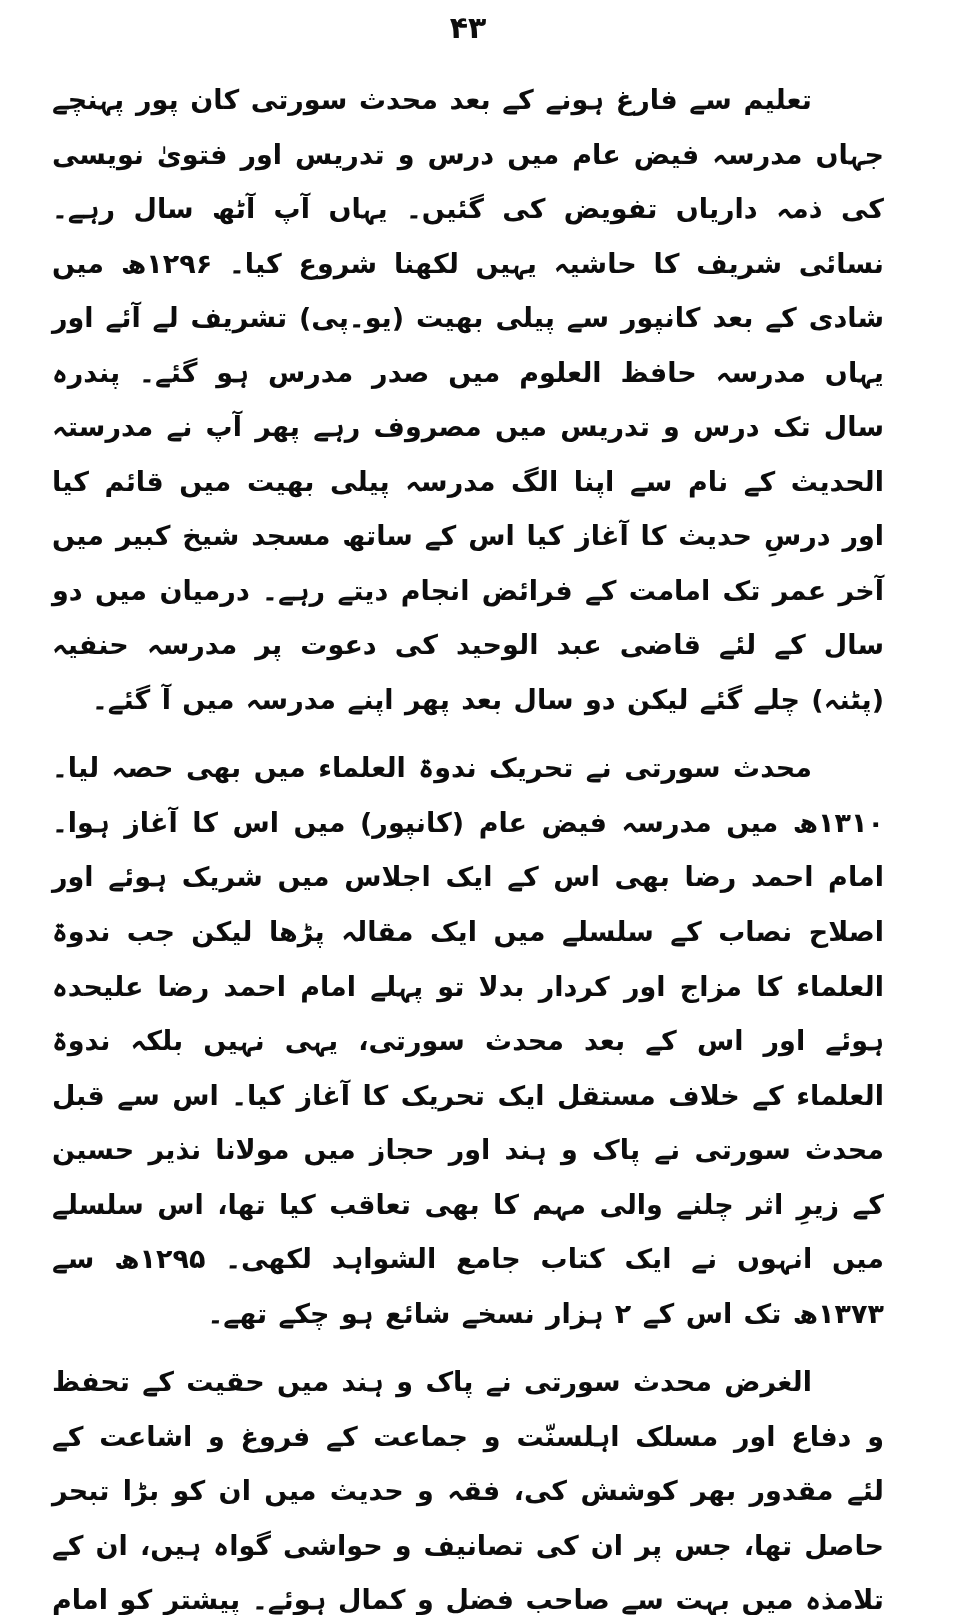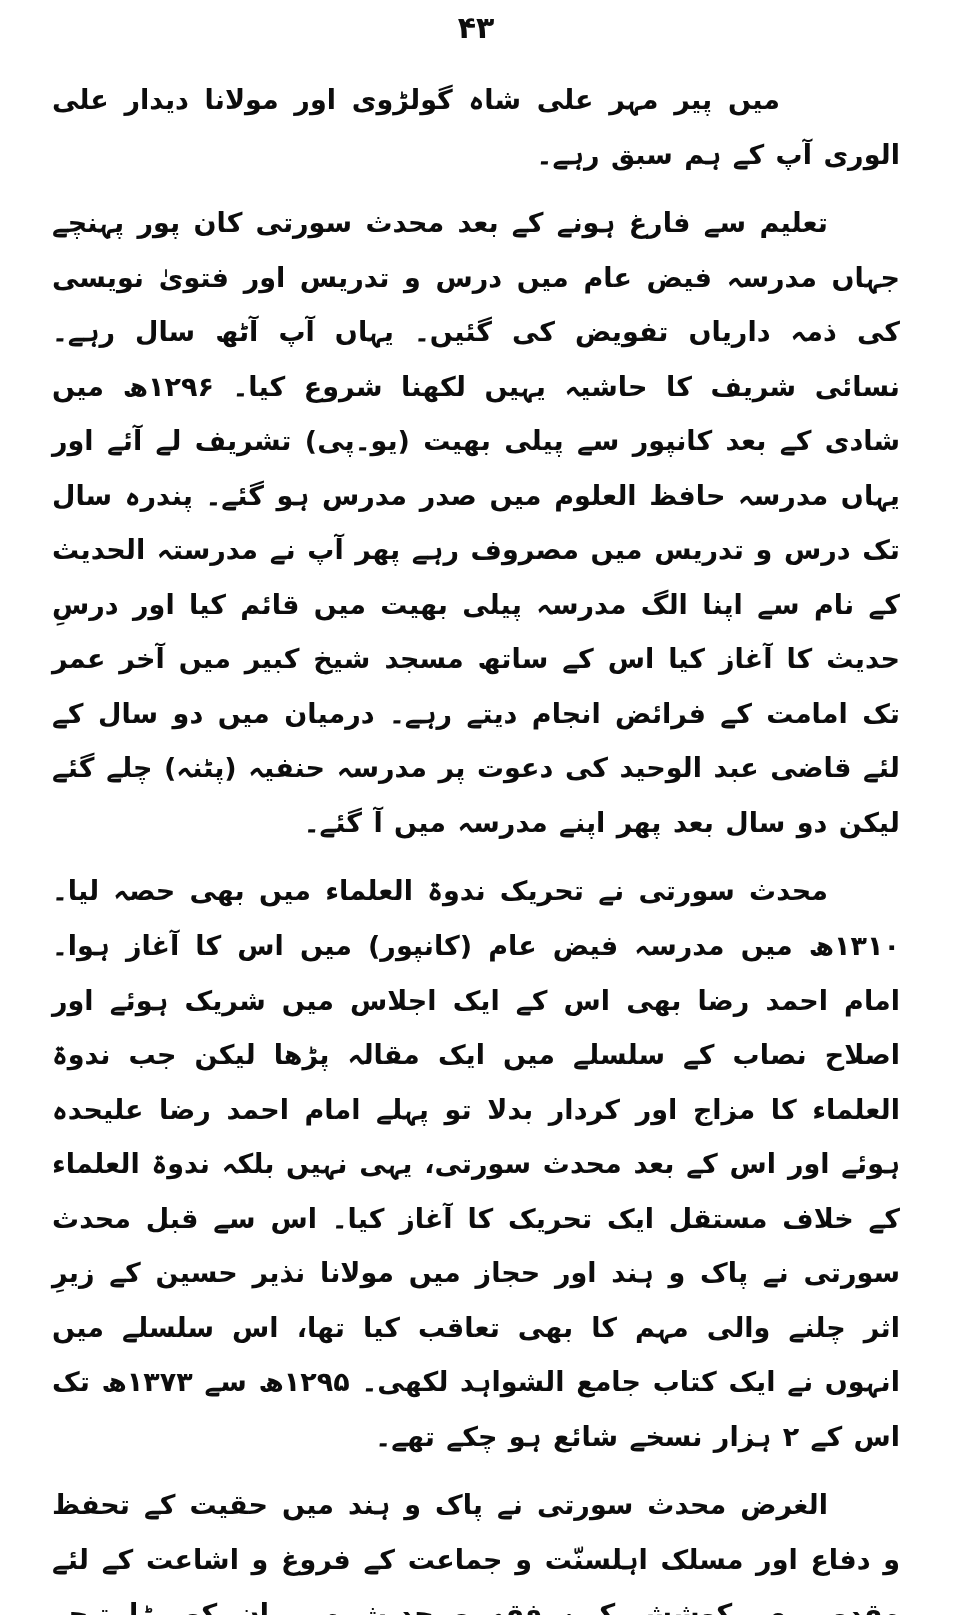--- a/index.html
+++ b/index.html
@@ -8,21 +8,21 @@
     background: #ffffff;
   }
   .page {
     position: relative;
     width: 960px;
     height: 1615px;
     margin: 0 auto;
     background: #ffffff;
     color: #0d0d0d;
     box-sizing: border-box;
-    padding: 8px 60px 20px 52px;
+    padding: 8px 76px 20px 52px;
     direction: rtl;
     font-family: "DejaVu Sans", sans-serif;
     overflow: hidden;
   }
   .page-number {
     text-align: center;
     font-size: 30px;
     font-weight: 700;
     margin: 2px 0 28px 0;
     letter-spacing: 2px;
@@ -44,19 +44,18 @@
   }
 </style>
 </head>
 <body>
 
 <div class="page">
 
   <div class="page-number">۴۳</div>
 
   <div class="body-text">
-    <p class="deep-indent">میں پیر مہر علی شاہ گولڑوی اور مولانا دیدار علی الوری آپ کے ہم سبق رہے۔</p>
     <p class="indent">تعلیم سے فارغ ہونے کے بعد محدث سورتی کان پور پہنچے جہاں مدرسہ فیض عام میں درس و تدریس اور فتویٰ نویسی کی ذمہ داریاں تفویض کی گئیں۔ یہاں آپ آٹھ سال رہے۔ نسائی شریف کا حاشیہ یہیں لکھنا شروع کیا۔ ۱۲۹۶ھ میں شادی کے بعد کانپور سے پیلی بھیت (یو۔پی) تشریف لے آئے اور یہاں مدرسہ حافظ العلوم میں صدر مدرس ہو گئے۔ پندرہ سال تک درس و تدریس میں مصروف رہے پھر آپ نے مدرستہ الحدیث کے نام سے اپنا الگ مدرسہ پیلی بھیت میں قائم کیا اور درسِ حدیث کا آغاز کیا اس کے ساتھ مسجد شیخ کبیر میں آخر عمر تک امامت کے فرائض انجام دیتے رہے۔ درمیان میں دو سال کے لئے قاضی عبد الوحید کی دعوت پر مدرسہ حنفیہ (پٹنہ) چلے گئے لیکن دو سال بعد پھر اپنے مدرسہ میں آ گئے۔</p>
     <p class="indent">محدث سورتی نے تحریک ندوۃ العلماء میں بھی حصہ لیا۔ ۱۳۱۰ھ میں مدرسہ فیض عام (کانپور) میں اس کا آغاز ہوا۔ امام احمد رضا بھی اس کے ایک اجلاس میں شریک ہوئے اور اصلاح نصاب کے سلسلے میں ایک مقالہ پڑھا لیکن جب ندوۃ العلماء کا مزاج اور کردار بدلا تو پہلے امام احمد رضا علیحدہ ہوئے اور اس کے بعد محدث سورتی، یہی نہیں بلکہ ندوۃ العلماء کے خلاف مستقل ایک تحریک کا آغاز کیا۔ اس سے قبل محدث سورتی نے پاک و ہند اور حجاز میں مولانا نذیر حسین کے زیرِ اثر چلنے والی مہم کا بھی تعاقب کیا تھا، اس سلسلے میں انہوں نے ایک کتاب جامع الشواہد لکھی۔ ۱۲۹۵ھ سے ۱۳۷۳ھ تک اس کے ۲ ہزار نسخے شائع ہو چکے تھے۔</p>
     <p class="indent">الغرض محدث سورتی نے پاک و ہند میں حقیت کے تحفظ و دفاع اور مسلک اہلسنّت و جماعت کے فروغ و اشاعت کے لئے مقدور بھر کوشش کی، فقہ و حدیث میں ان کو بڑا تبحر حاصل تھا، جس پر ان کی تصانیف و حواشی گواہ ہیں، ان کے تلامذہ میں بہت سے صاحب فضل و کمال ہوئے۔ پیشتر کو امام احمد رضا نے خلافت و اجازت سے نوازا۔ تلامذہ میں یہ حضرات قابلِ ذکر ہیں: مولانا محمد ظفر الدین بہاری مولانا مفتی ضیاء الدین احمد قادری</p>
   </div>
 
 </div>
 
 </body></html>

